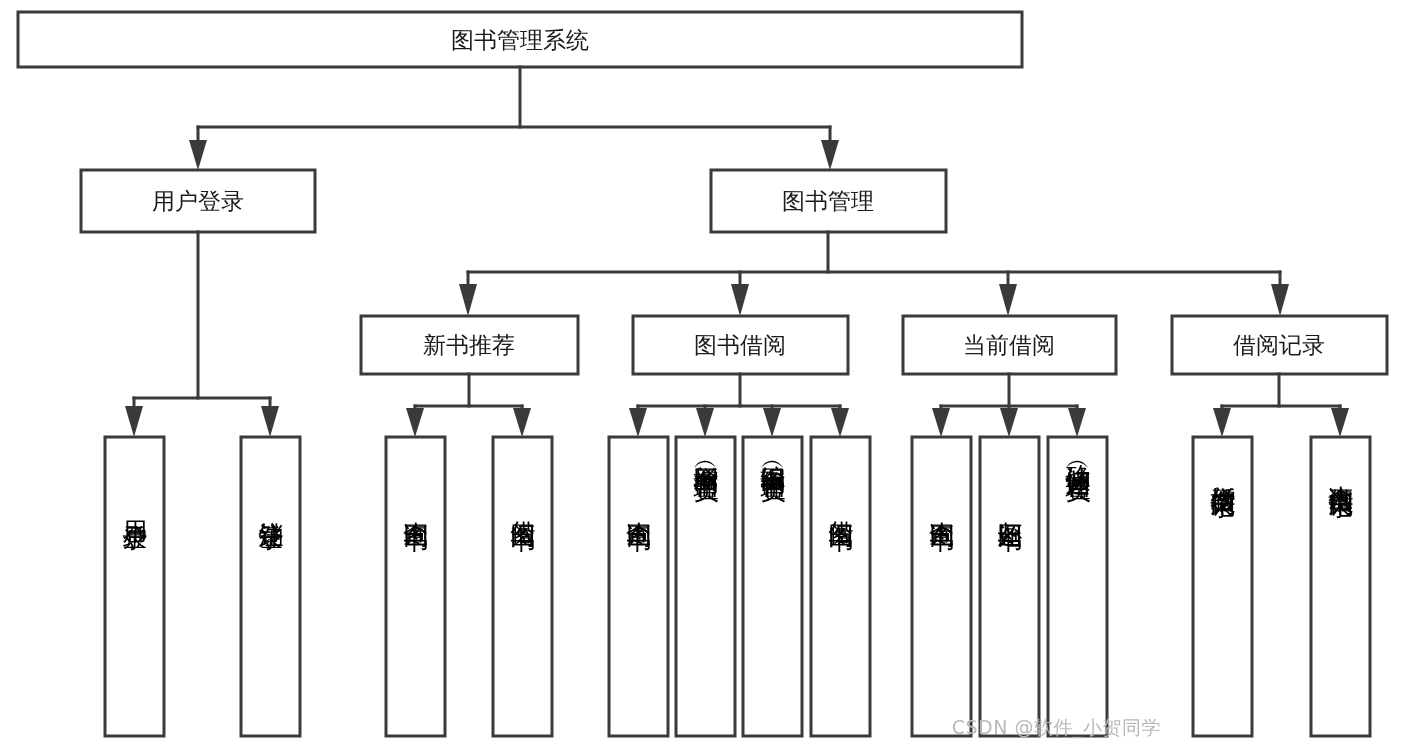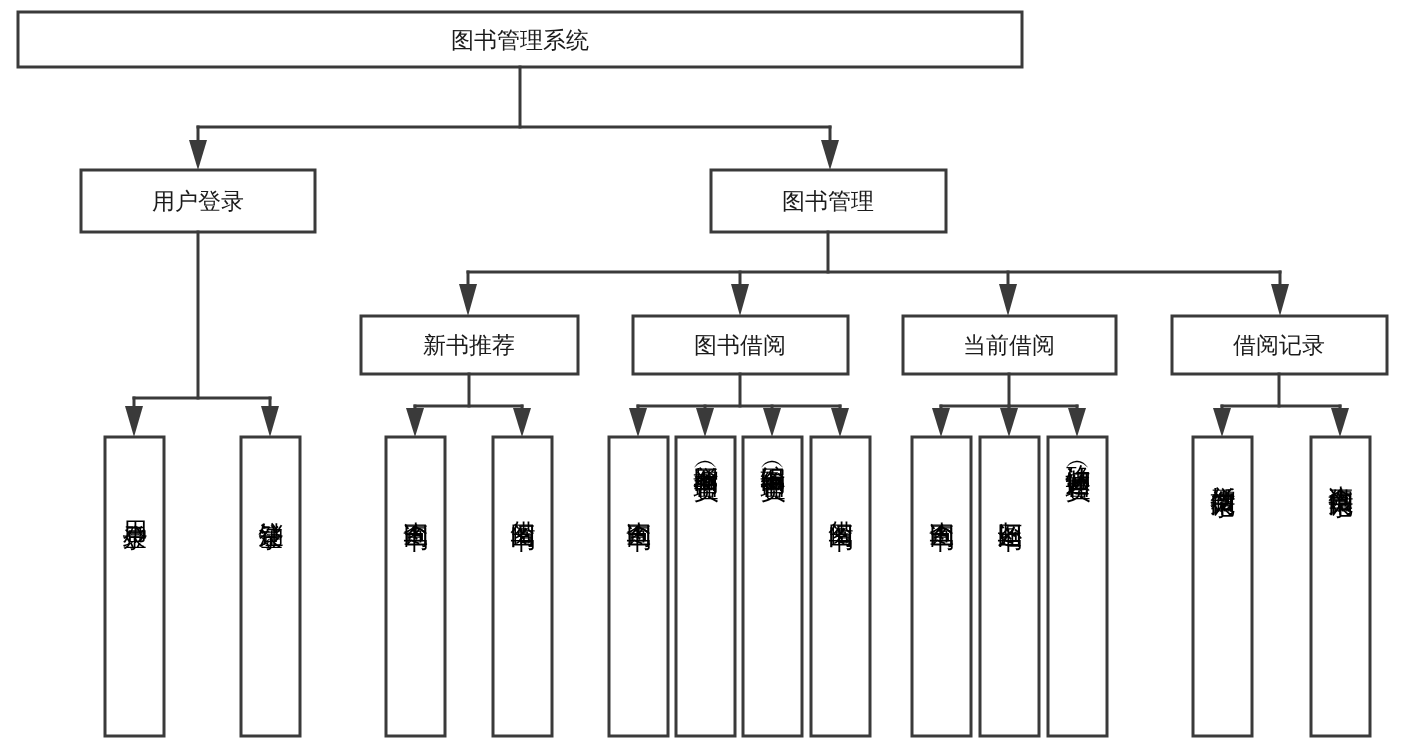--- a/index.html
+++ b/index.html
@@ -244,13 +244,14 @@
     <span class="leaf-label-v" style="margin-top:8px;">确认归还（管理员）</span>
   </div>
 
   <div class="leaf-label-wrap" style="left:1193px; top:437px; width:59px; height:299px;">
     <span class="leaf-label-v" style="margin-top:28px;">新增借阅记录</span>
   </div>
   <div class="leaf-label-wrap" style="left:1311px; top:437px; width:59px; height:299px;">
     <span class="leaf-label-v" style="margin-top:28px;">查询借阅记录</span>
   </div>
 
+  <div class="watermark">CSDN @软件_小贺同学</div>
 </div>
 
 </body></html>

